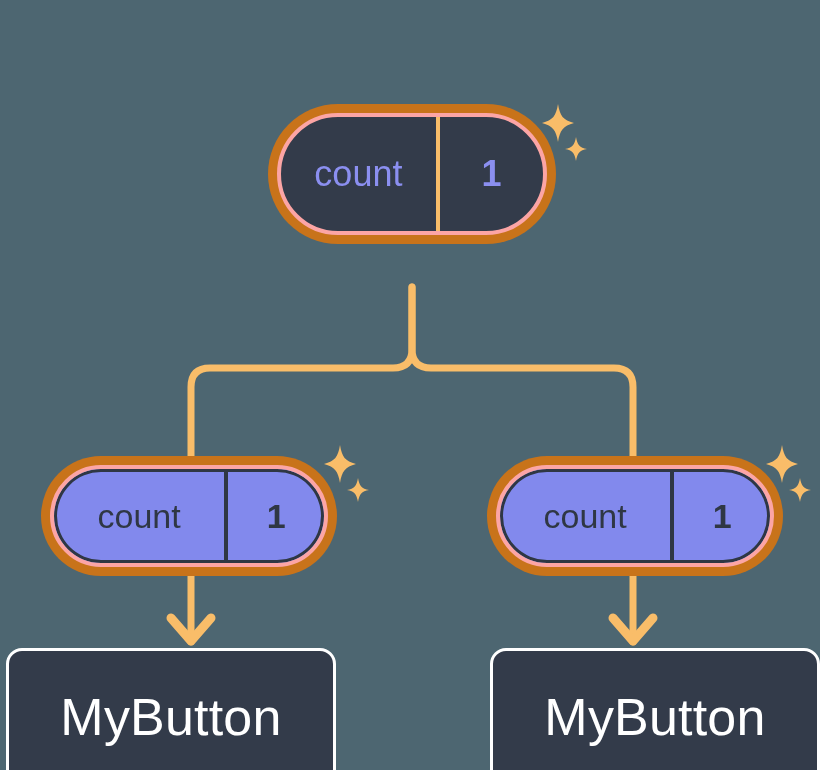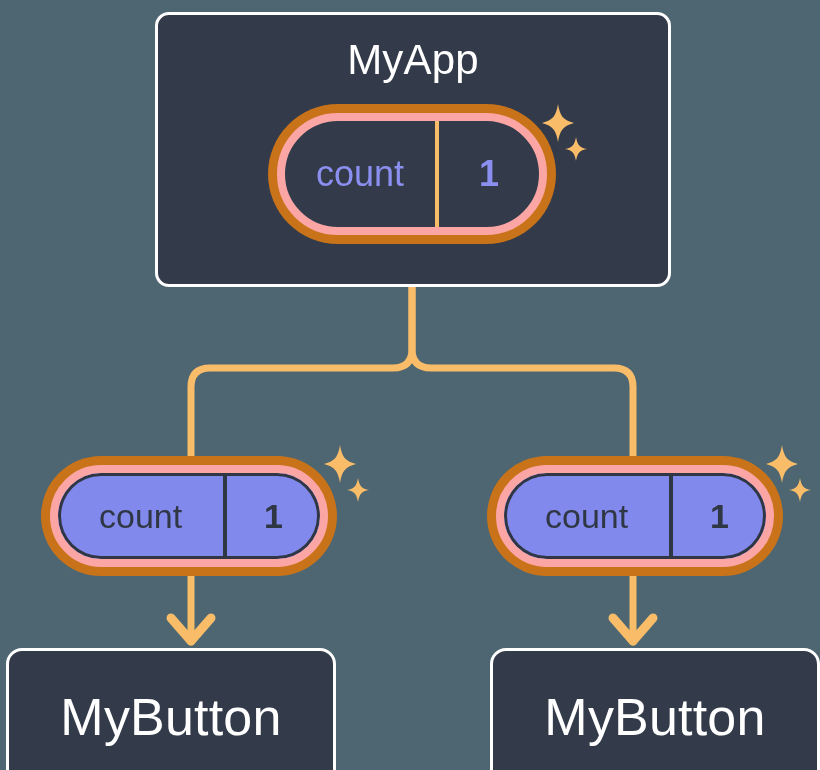--- a/index.html
+++ b/index.html
@@ -75,21 +75,21 @@
     box-sizing: border-box;
     border-radius: 999px;
     background: #c8731a;           
     padding: 9px;
     display: flex;
   }
   .pill-inner {
     flex: 1;
     box-sizing: border-box;
     border-radius: 999px;
-    border: 8px solid #fca5a5;     
+    border: 4px solid #fca5a5;     
     display: flex;
     align-items: stretch;
     overflow: hidden;
   }
   .pill-cell {
     display: flex;
     align-items: center;
     justify-content: center;
     white-space: nowrap;
   }
@@ -159,23 +159,20 @@
       <line x1="191" y1="576" x2="191" y2="642" stroke="#f9bd69" stroke-width="7" stroke-linecap="round"></line>
       <polyline points="171,618 191,641 211,618" fill="none" stroke="#f9bd69" stroke-width="9" stroke-linecap="round" stroke-linejoin="round"></polyline>
     </g>
 
     <g>
       <line x1="633" y1="576" x2="633" y2="642" stroke="#f9bd69" stroke-width="7" stroke-linecap="round"></line>
       <polyline points="613,618 633,641 653,618" fill="none" stroke="#f9bd69" stroke-width="9" stroke-linecap="round" stroke-linejoin="round"></polyline>
     </g>
   </svg>
 
-  <div class="comp-box" id="app-box">
-    <div class="comp-title">MyApp</div>
-  </div>
 
   <div class="pill" id="pill-app">
     <div class="pill-inner">
       <div class="pill-cell pill-key">count</div>
       <div class="pill-cell pill-value">1</div>
     </div>
   </div>
 
   <svg class="sparkle" style="left:540px; top:103px;" width="46" height="62" viewBox="0 0 46 62">
     <path d="M18 1 C20 13 23 17 34 20 C23 23 20 27 18 39 C16 27 13 23 2 20 C13 17 16 13 18 1 Z" fill="#f9bd69"></path>

